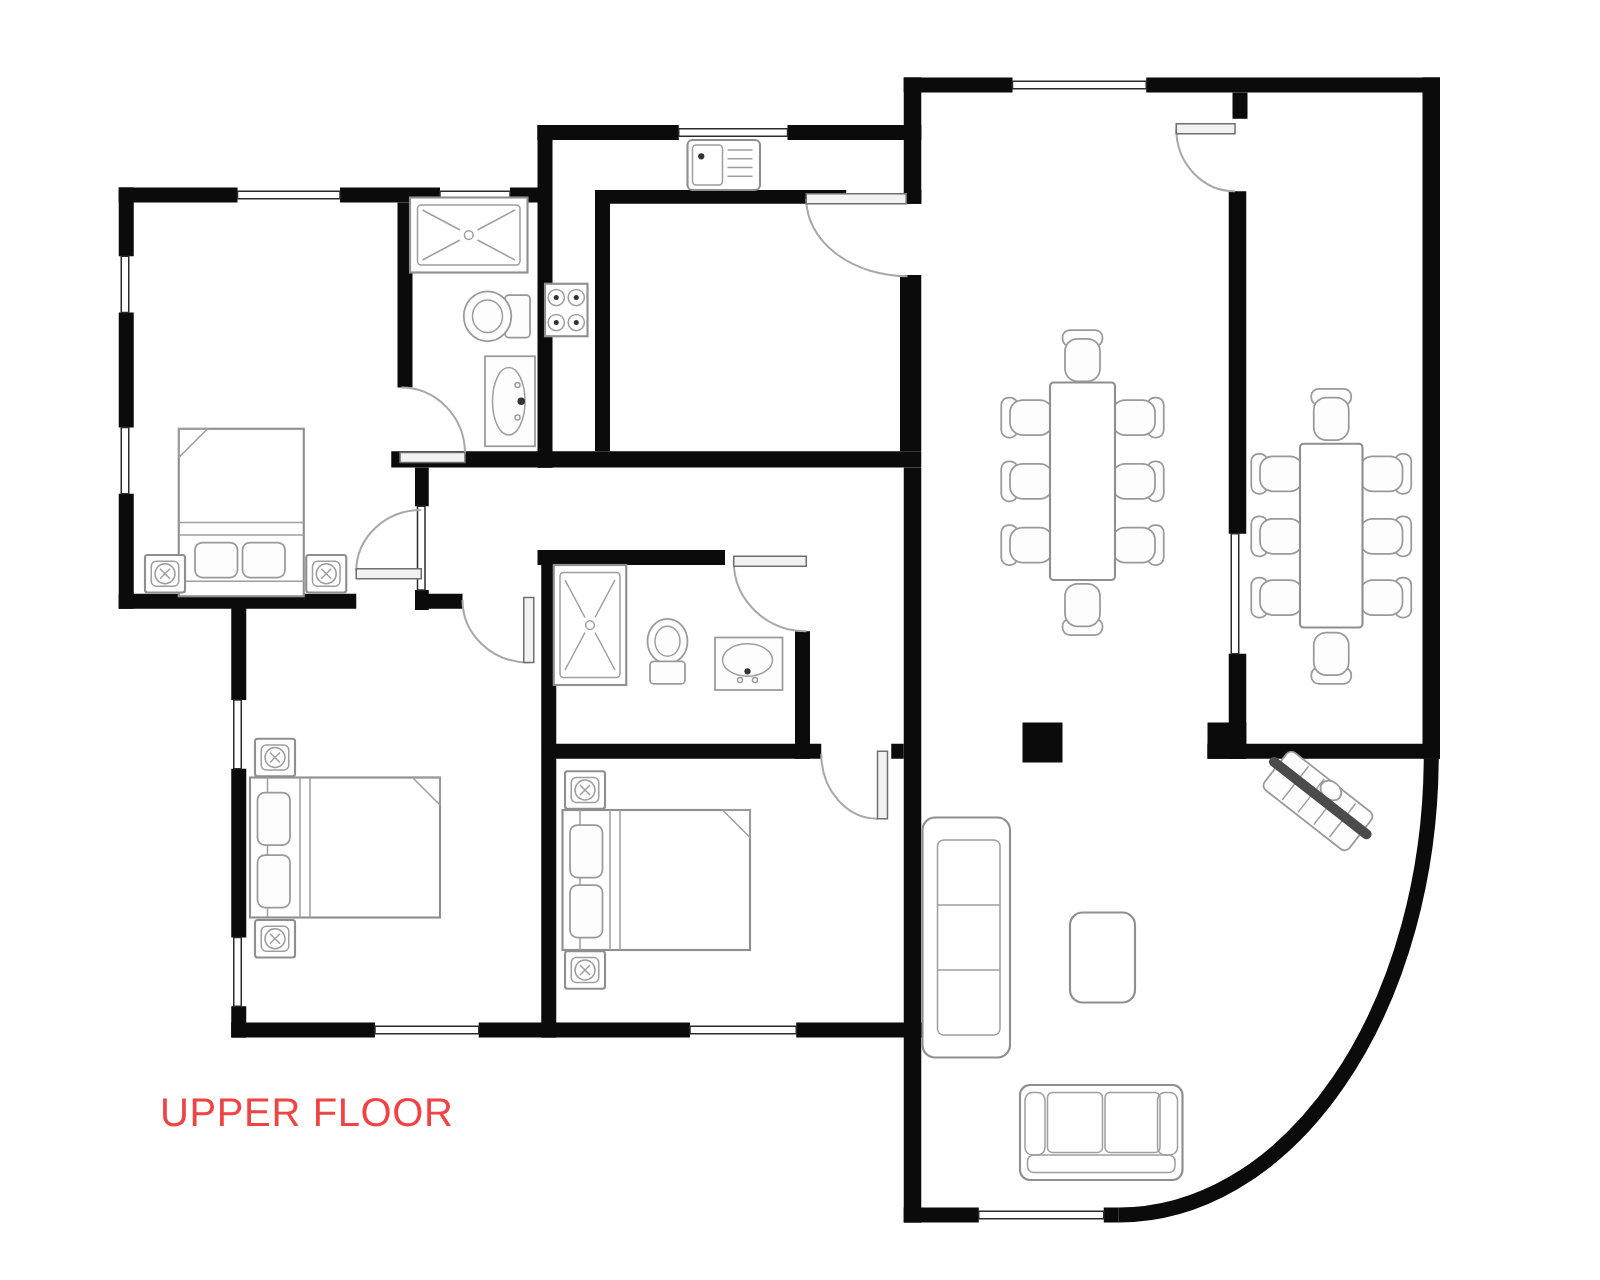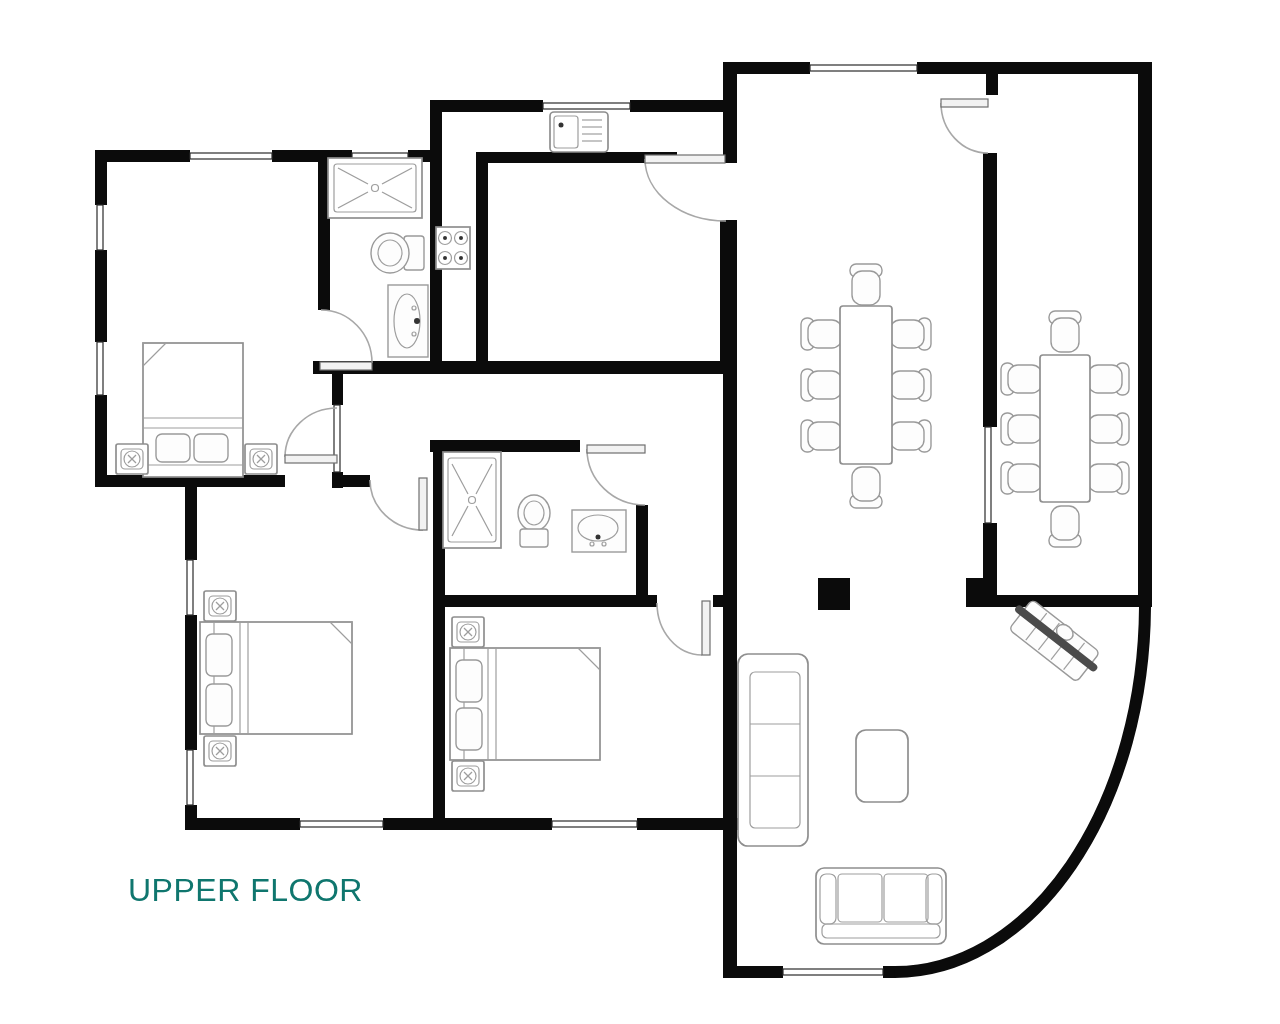--- a/index.html
+++ b/index.html
@@ -8,21 +8,21 @@
   .plan-svg{position:absolute;left:0;top:0;}
   .wall{fill:#0b0b0b;stroke:none;}
   .winline{fill:#ffffff;stroke:#2b2b2b;stroke-width:1.2;}
   .furn{fill:#ffffff;stroke:#8f8f8f;stroke-width:1.7;}
   .furn2{fill:#fdfdfd;stroke:#9a9a9a;stroke-width:1.4;}
   .thin{fill:none;stroke:#9e9e9e;stroke-width:1.2;}
   .arc{fill:none;stroke:#a8a8a8;stroke-width:1.6;}
   .leaf{fill:#f2f2f2;stroke:#6f6f6f;stroke-width:1.2;}
   .dark{fill:#4b4b4b;stroke:none;}
   .dot{fill:#333;stroke:none;}
-  .floor-label{position:absolute;left:128px;top:872px;font-size:32px;color:#0f766e;
+  .floor-label{position:absolute;left:128px;top:872px;font-size:32px;color:#ef4444;
                letter-spacing:0.5px;white-space:nowrap;}
 </style>
 </head>
 <body>
 
 <div class="stage">
   <svg class="plan-svg" width="1280" height="1024" viewBox="0 0 1280 1024">
 
     <g>
 

